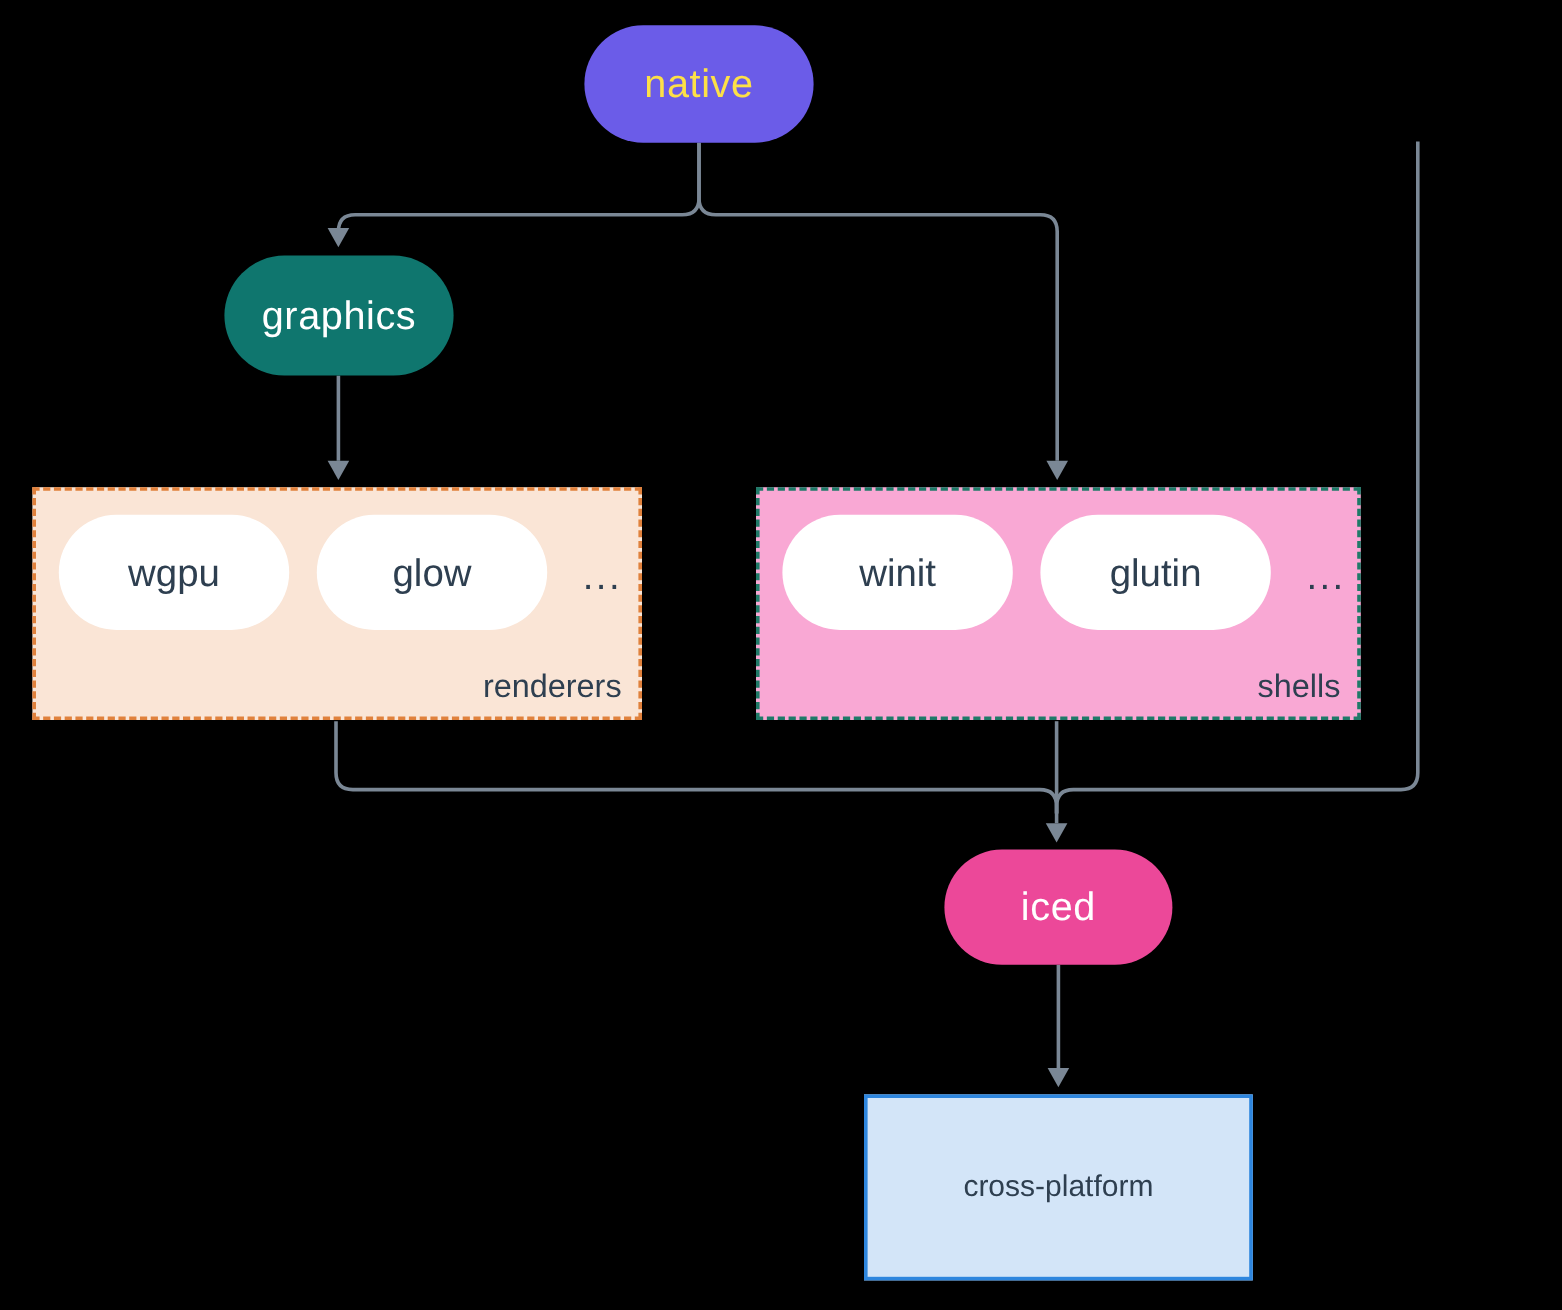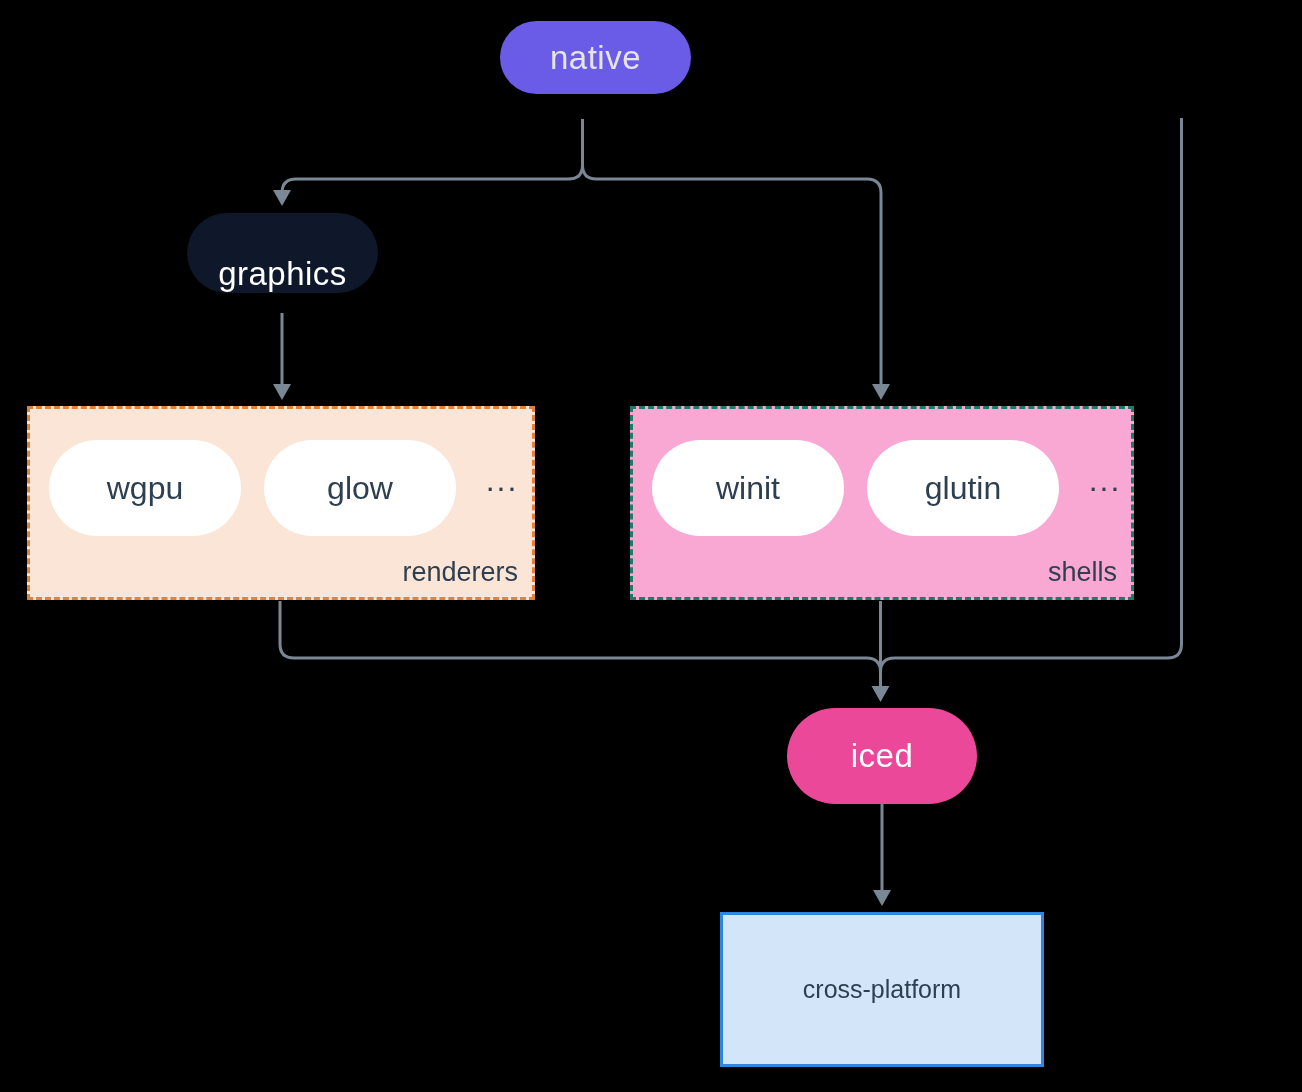--- a/index.html
+++ b/index.html
@@ -26,30 +26,30 @@
   .pill {
     position: absolute;
     display: flex;
     align-items: center;
     justify-content: center;
     border-radius: 999px;
     font-size: 33px;
     letter-spacing: 0.5px;
   }
   .pill-native {
-    left: 500px; top: 21px; width: 191px; height: 73px;
-    background: #6b5ce8; color: #e5e5e5;
+    left: 487px; top: 21px; width: 191px; height: 98px;
+    background: #6b5ce8; color: #fde047;
   }
   .pill-web {
     left: 1086px; top: 24px; width: 191px; height: 94px;
     background: #6b5ce8; color: #ffffff;
   }
   .pill-graphics {
-    left: 187px; top: 213px; width: 191px; height: 80px;
-    background: #0f172a; color: #ffffff; align-items: flex-end;
+    left: 187px; top: 213px; width: 191px; height: 100px;
+    background: #0f766e; color: #ffffff;
   }
   .pill-iced {
     left: 787px; top: 708px; width: 190px; height: 96px;
     background: #ec4899; color: #ffffff;
   }
   .group-box {
     position: absolute;
     box-sizing: border-box;
     top: 406px;
     height: 194px;
@@ -59,21 +59,21 @@
     background: #fae5d6;
     border: 3px dashed #e0813c;
   }
   .group-shells {
     left: 630px; width: 504px;
     background: #f9a8d4;
     border: 3px dashed #1f7a68;
   }
   .inner-pill {
     position: absolute;
-    top: 31px;
+    top: 20px;
     width: 192px;
     height: 96px;
     background: #ffffff;
     color: #2e3f50;
     display: flex;
     align-items: center;
     justify-content: center;
     border-radius: 999px;
     font-size: 32px;
   }

